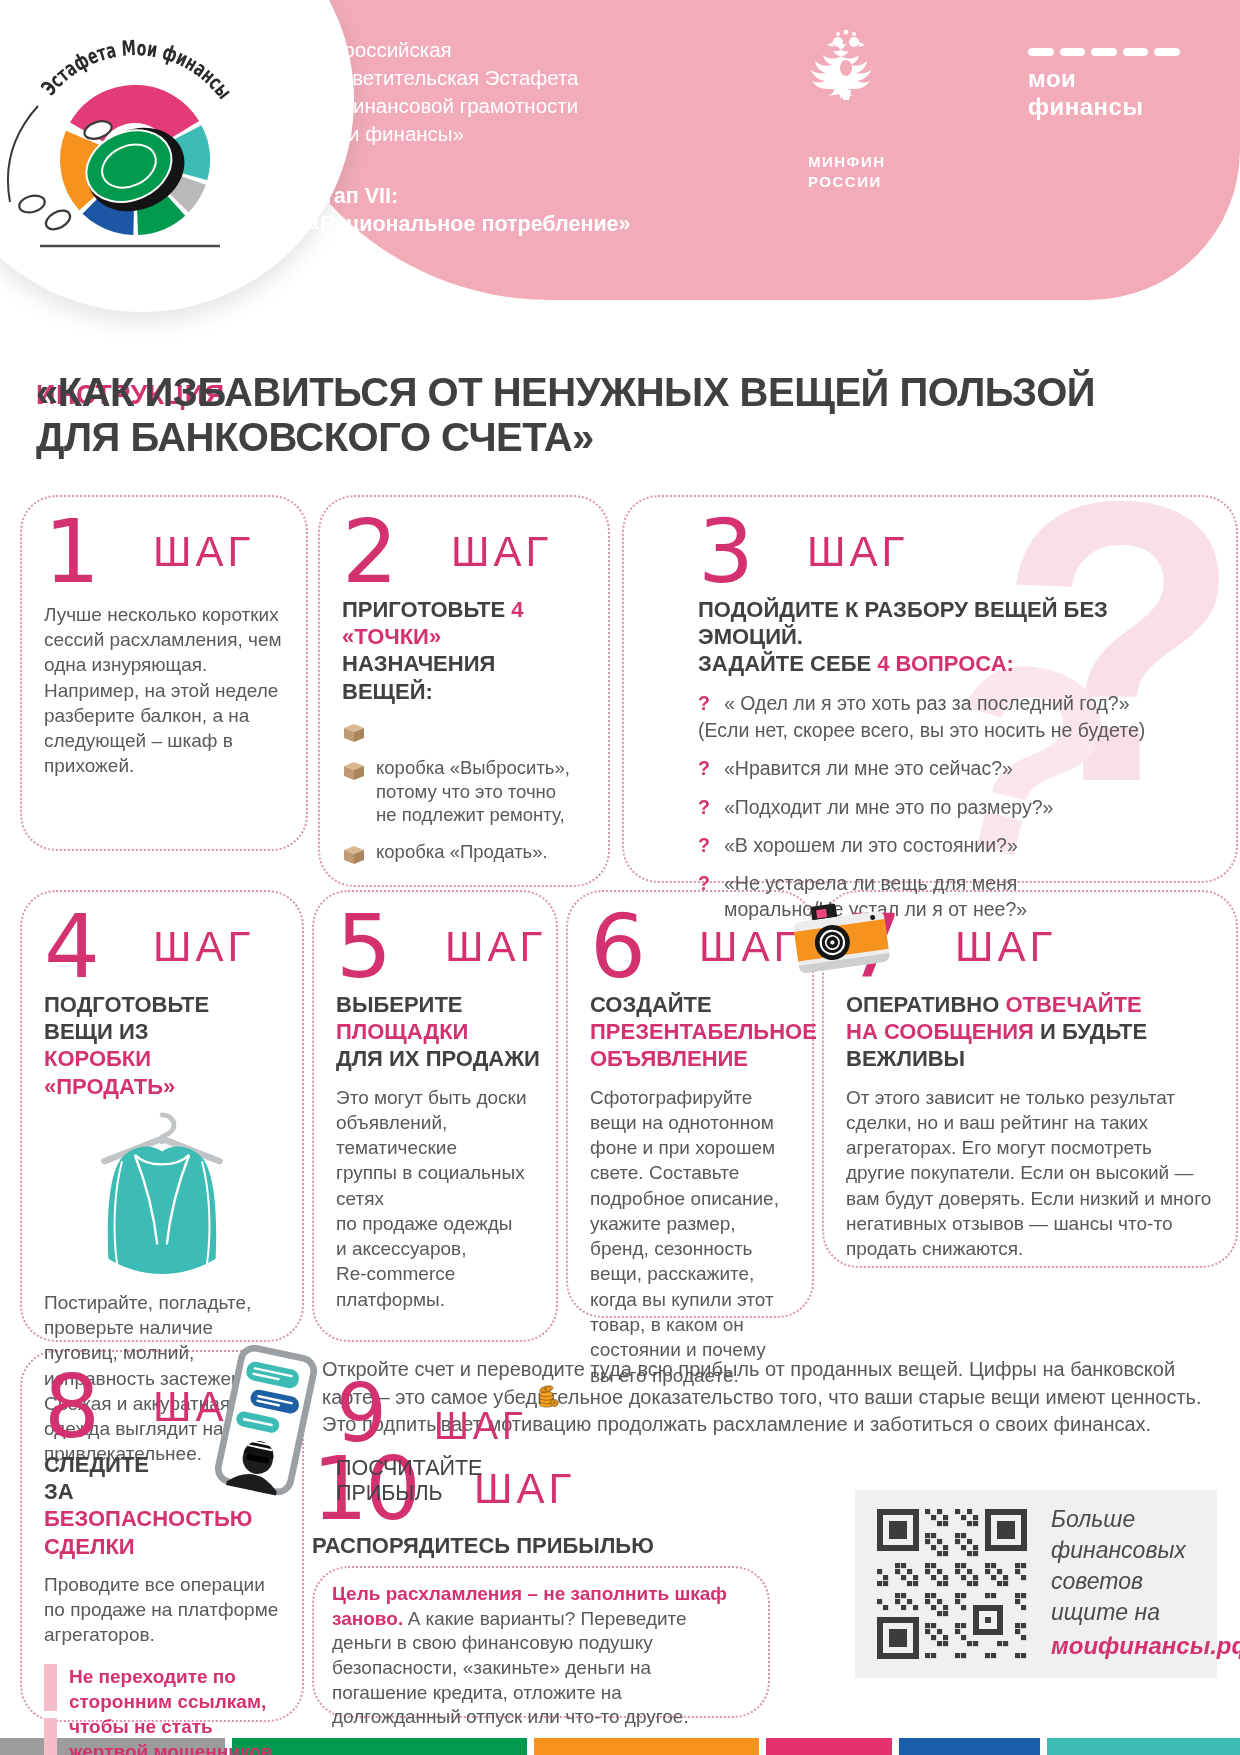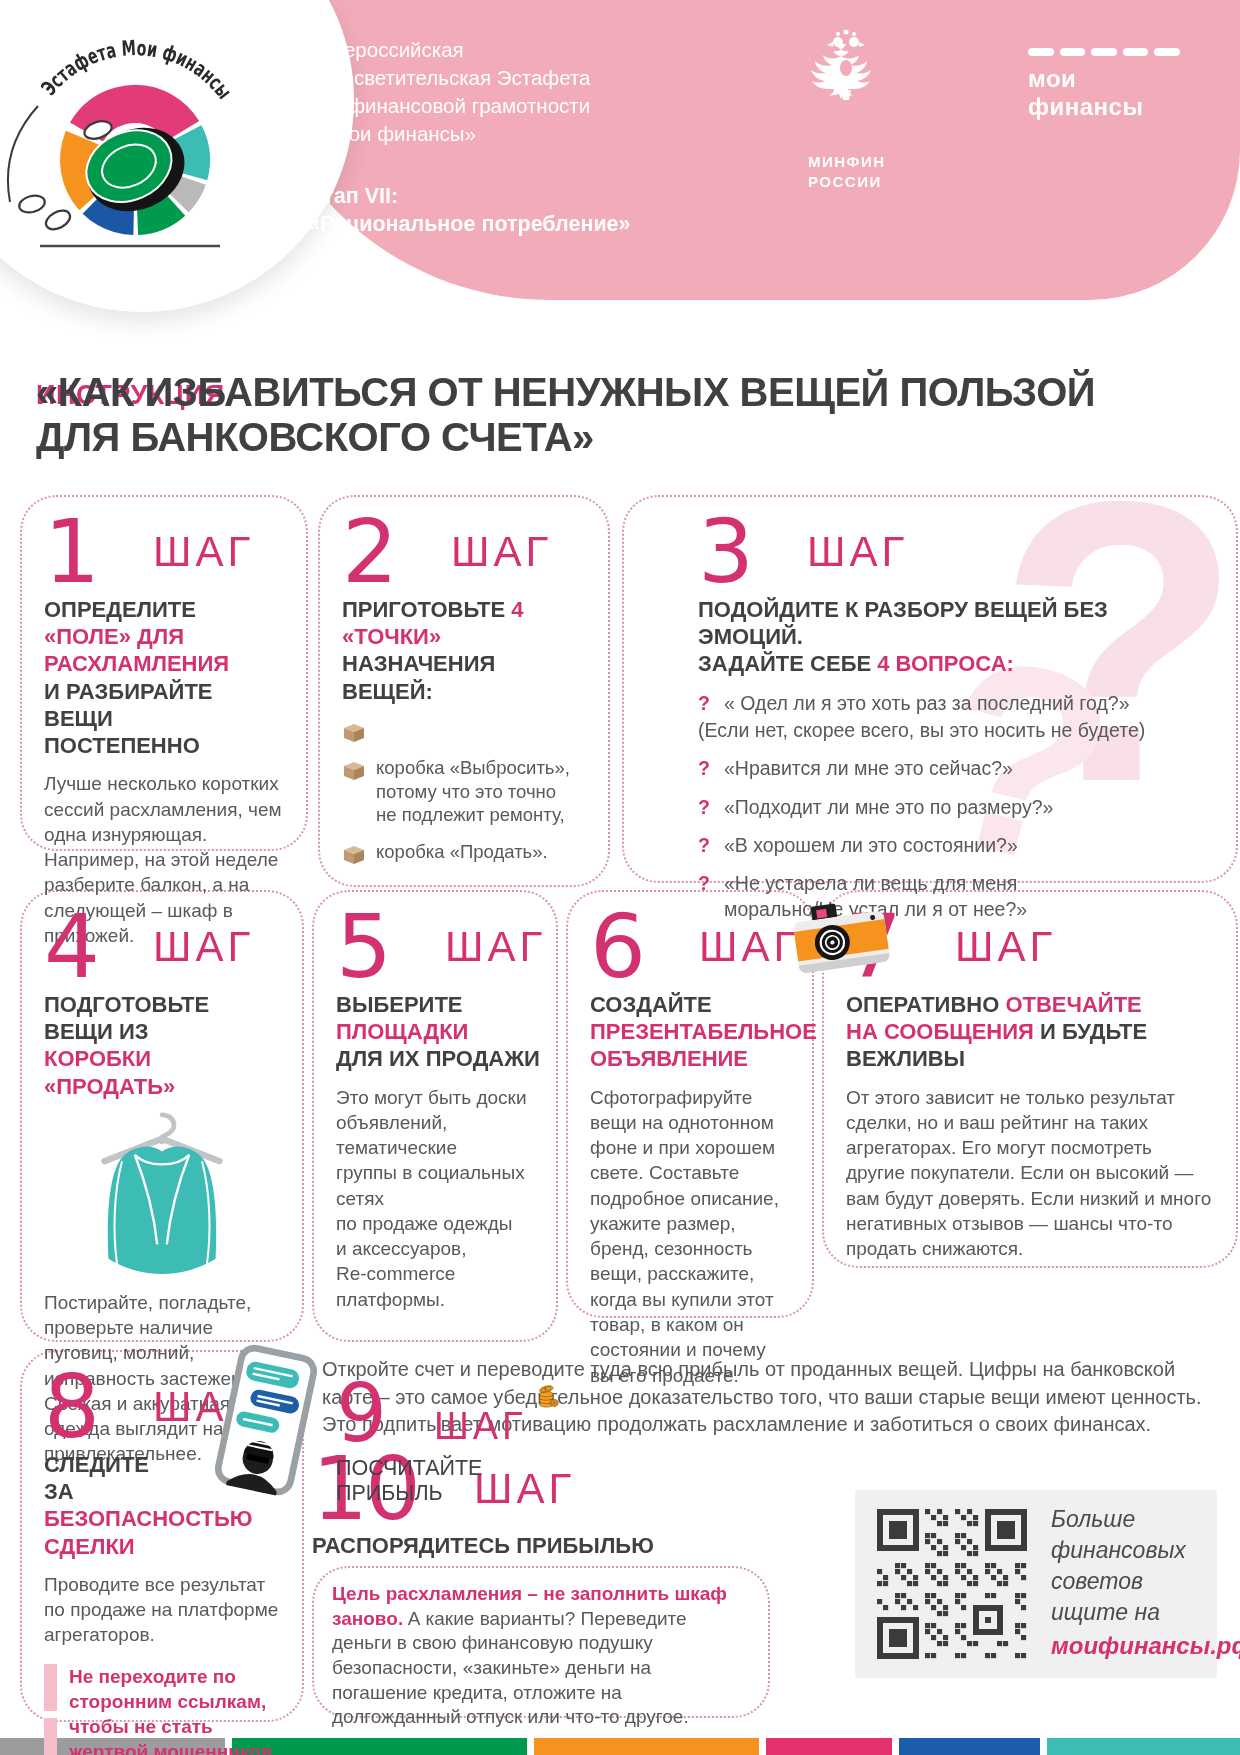--- a/index.html
+++ b/index.html
@@ -9,21 +9,21 @@
   html,body{margin:0;padding:0;background:#fff;}
   .page{position:relative;width:1240px;height:1755px;background:#fff;overflow:hidden;
         font-family:"Liberation Sans",sans-serif;color:var(--dark);}
   .abs{position:absolute;}
   .prelines{white-space:pre-line;}
   
   .blob{left:250px;top:-36px;width:990px;height:336px;background:var(--pink);
         border-radius:0 0 150px 300px;}
   .logo-circle{left:-70px;top:-112px;width:424px;height:424px;background:#fff;border-radius:50%;
         box-shadow:0 10px 22px rgba(0,0,0,.10);}
-  .hdr-program{left:320px;top:36px;width:340px;color:#fff;font-size:20.5px;line-height:1.36;}
+  .hdr-program{left:308px;top:36px;width:340px;color:#fff;font-size:20.5px;line-height:1.36;}
   .hdr-stage{left:308px;top:182px;width:420px;color:#fff;font-size:21.5px;line-height:1.32;font-weight:700;}
   .minfin{left:808px;top:30px;display:flex;gap:14px;align-items:flex-start;flex-direction:column;}
   .minfin-label{margin-top:24px;color:#fff;font-size:15px;letter-spacing:1.5px;line-height:1.35;font-weight:600;}
   .brand{left:1028px;top:48px;width:152px;}
   .brand-dashes{display:flex;gap:6px;margin-bottom:9px;}
   .brand-dashes i{height:8px;border-radius:4px;background:#fff;flex:1;}
   .brand-name{color:#fff;font-size:24px;font-weight:700;letter-spacing:.5px;}
   
   .kicker{left:36px;top:334px;font-size:27px;font-weight:700;color:var(--accent);letter-spacing:.5px;margin-top:46px;}
   .main-title{left:36px;top:370px;width:1170px;font-size:40px;line-height:1.13;font-weight:700;color:#3f4042;letter-spacing:-.5px;}
@@ -126,24 +126,20 @@
 
   <div class="abs kicker">ИНСТРУКЦИЯ</div>
   <h1 class="abs main-title prelines" style="margin:0;">«КАК ИЗБАВИТЬСЯ ОТ НЕНУЖНЫХ ВЕЩЕЙ ПОЛЬЗОЙ
 ДЛЯ БАНКОВСКОГО СЧЕТА»</h1>
 
   <div class="card" style="left:20px;top:495px;width:288px;height:356px;">
     <div class="stephead">
       <span class="num">1</span>
       <span class="shag">ШАГ</span>
     </div>
-    <h3 class="sh"><span>ОПРЕДЕЛИТЕ </span><span class="acc">«ПОЛЕ» ДЛЯ
-РАСХЛАМЛЕНИЯ</span><span>
-И РАЗБИРАЙТЕ ВЕЩИ
-ПОСТЕПЕННО</span></h3>
     <p class="body">Лучше несколько коротких сессий расхламления, чем одна изнуряющая. Например, на этой неделе разберите балкон, а на следующей – шкаф в прихожей.</p>
   </div>
 
   <div class="card" style="left:318px;top:495px;width:292px;height:392px;">
     <div class="stephead">
       <span class="num">2</span>
       <span class="shag">ШАГ</span>
     </div>
     <h3 class="sh"><span>ПРИГОТОВЬТЕ </span><span class="acc">4 «ТОЧКИ»</span><span>
 НАЗНАЧЕНИЯ ВЕЩЕЙ:</span></h3>
@@ -310,21 +306,21 @@
   <p class="abs body" style="left:322px;top:1344px;width:905px;font-size:20px;line-height:1.38;">Откройте счет и переводите туда всю прибыль от проданных вещей. Цифры на банковской карте – это самое убедительное доказательство того, что ваши старые вещи имеют ценность. Это подпитывает мотивацию продолжать расхламление и заботиться о своих финансах.</p>
 
   <div class="card" style="left:20px;top:1350px;width:284px;height:372px;">
     <div class="stephead">
       <span class="num">8</span>
       <span class="shag">ШАГ</span>
     </div>
     <h3 class="sh"><span>СЛЕДИТЕ
 ЗА </span><span class="acc">БЕЗОПАСНОСТЬЮ
 СДЕЛКИ</span></h3>
-    <p class="body">Проводите все результат по продаже на платформе агрегаторов.</p>
+    <p class="body">Проводите все операции по продаже на платформе агрегаторов.</p>
     <div class="warn">
       <span class="warn-bars">
           <i></i>
           <i></i>
         </span>
       <span class="warn-text">Не переходите по сторонним ссылкам, чтобы не стать жертвой мошенников.</span>
     </div>
   </div>
 
   <svg class="abs" style="left:214px;top:1342px;z-index:3;transform:rotate(12deg);" width="104" height="156" viewBox="0 0 110 160">

